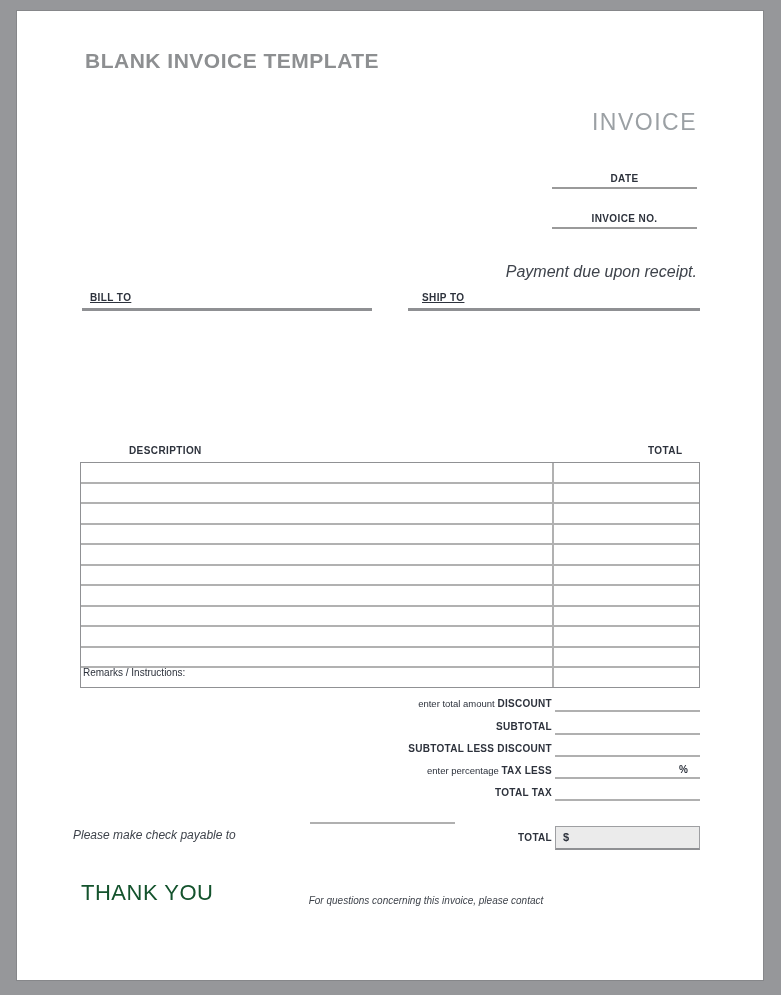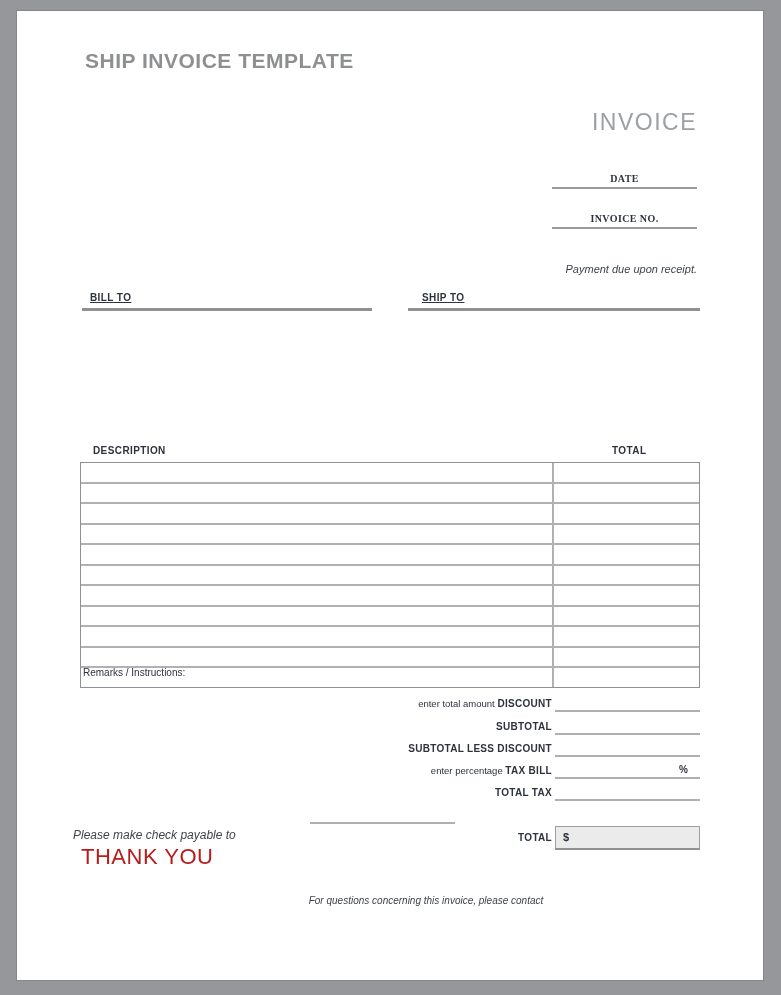--- a/index.html
+++ b/index.html
@@ -20,40 +20,40 @@
   .doc-title{
     left:68px;top:38px;font-size:21px;font-weight:bold;
     color:#8d8f91;letter-spacing:.5px;white-space:nowrap;
   }
   .invoice-heading{
     right:66px;top:98px;font-size:23px;font-weight:400;
     color:#9ba0a4;letter-spacing:1.5px;
   }
   .hfield{
     left:535px;width:145px;height:19px;
-    border-bottom:2px solid #9a9a9a;text-align:center;font-family:Liberation Serif, serif;
+    border-bottom:2px solid #9a9a9a;text-align:center;
   }
   .hfield .flabel{
     font-size:10px;font-weight:bold;letter-spacing:.4px;color:#2d323c;
   }
   .field-date{top:157px;}
   .field-invoice-no{top:197px;}
   .payment-note{
-    right:66px;top:252px;font-size:11px;font-style:italic;color:#3e434b;
+    right:66px;top:252px;font-size:16px;font-style:italic;color:#3e434b;
   }
 
   
   .party-label{
     top:281px;font-size:10px;font-weight:bold;letter-spacing:.4px;color:#2d323c;text-decoration:underline;
   }
   .party-line{top:297px;height:0;border-bottom:3px solid #8f9093;}
 
   
   .col-head{
-    top:434px;font-size:10px;font-weight:bold;letter-spacing:.4px;color:#2d323c;
+    top:434px;font-size:10px;font-weight:bold;letter-spacing:.4px;color:#2d323c;margin-left:36px;
   }
   .items-table{
     left:63px;top:451px;width:620px;height:226px;
     border:1px solid #909194;display:flex;flex-direction:column;
     box-sizing:border-box;
   }
   .item-row{flex:1;display:flex;border-bottom:2px solid #b1b1b1;}
   .item-row:last-child{border-bottom:none;}
   .cell-desc{flex:1;}
   .cell-total{width:145px;border-left:2px solid #b1b1b1;}
@@ -78,33 +78,33 @@
   .total-box{
     width:145px;height:24px;margin-left:3px;box-sizing:border-box;
     background:#ebebeb;border:1px solid #9e9fa2;border-bottom:2px solid #8f9093;
     font-size:11px;font-weight:bold;color:#2d323c;
     display:flex;align-items:center;padding-left:7px;
   }
 
   
   .payable-note{left:56px;top:817px;font-size:12px;font-style:italic;color:#3e434b;}
   .thank-you{
-    left:64px;top:833px;font-size:22px;color:#b91c1c;letter-spacing:.5px;
+    left:64px;top:869px;font-size:22px;color:#14532d;letter-spacing:.5px;
   }
   .footer-note{
     left:0;top:884px;width:100%;text-align:center;
     font-size:10px;font-style:italic;color:#3e434b;padding-left:36px;
   }
 </style>
 </head>
 <body>
 
 <div class="page">
 
-  <div class="abs doc-title">SHIP INVOICE TEMPLATE</div>
+  <div class="abs doc-title">BLANK INVOICE TEMPLATE</div>
 
   <div class="abs invoice-heading">INVOICE</div>
 
   <div class="abs hfield field-date">
     <span class="flabel">DATE</span>
     <span></span>
   </div>
 
   <div class="abs hfield field-invoice-no">
     <span class="flabel">INVOICE NO.</span>
@@ -183,21 +183,21 @@
       </div>
       <div class="trow">
         <div class="tlabel"><span>SUBTOTAL</span></div>
         <div class="tline"><span></span></div>
       </div>
       <div class="trow">
         <div class="tlabel"><span>SUBTOTAL LESS DISCOUNT</span></div>
         <div class="tline"><span></span></div>
       </div>
       <div class="trow">
-        <div class="tlabel"><span class="hint">enter percentage  </span><span>TAX BILL</span></div>
+        <div class="tlabel"><span class="hint">enter percentage  </span><span>TAX LESS</span></div>
         <div class="tline"><span></span><span class="suffix">%</span></div>
       </div>
       <div class="trow">
         <div class="tlabel"><span>TOTAL TAX</span></div>
         <div class="tline"><span></span></div>
       </div>
       <div class="trow">
         <div class="tline"><span></span></div>
       </div>
       <div class="grand-total-row">

